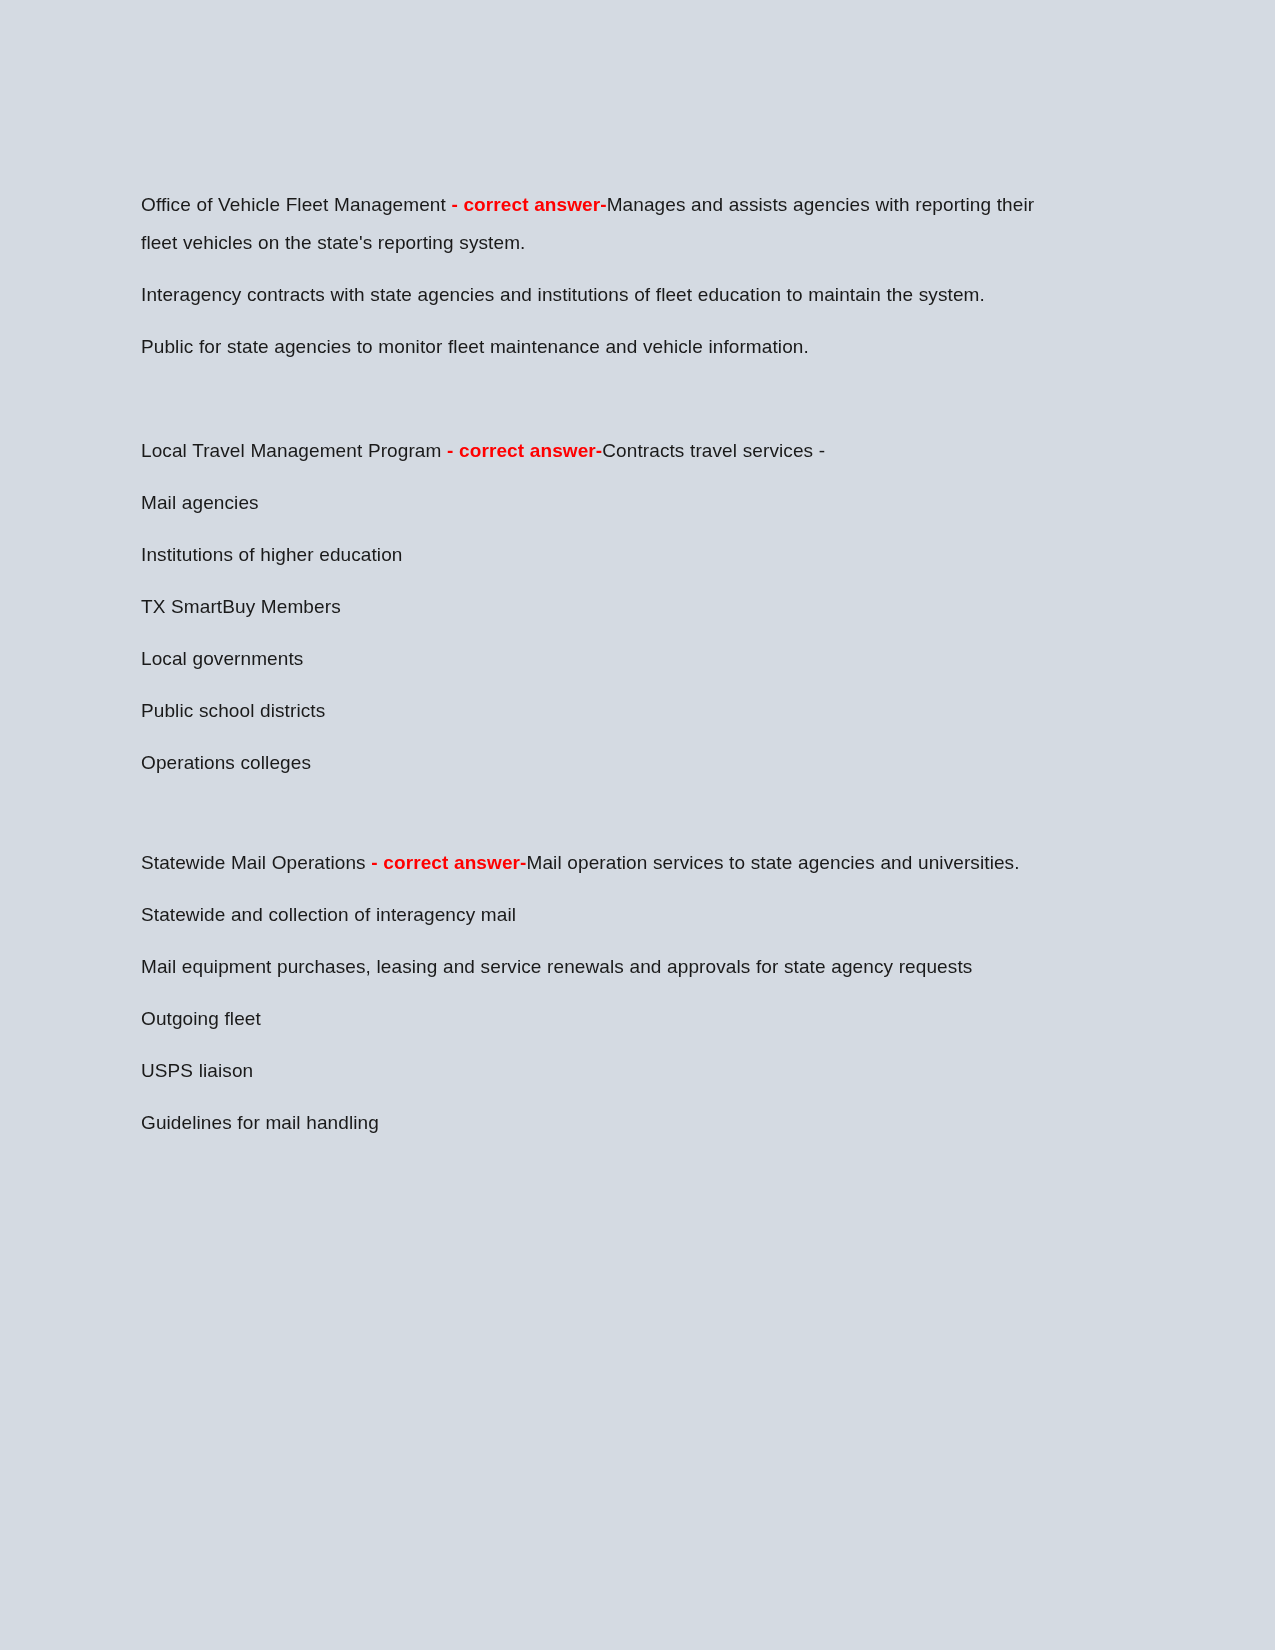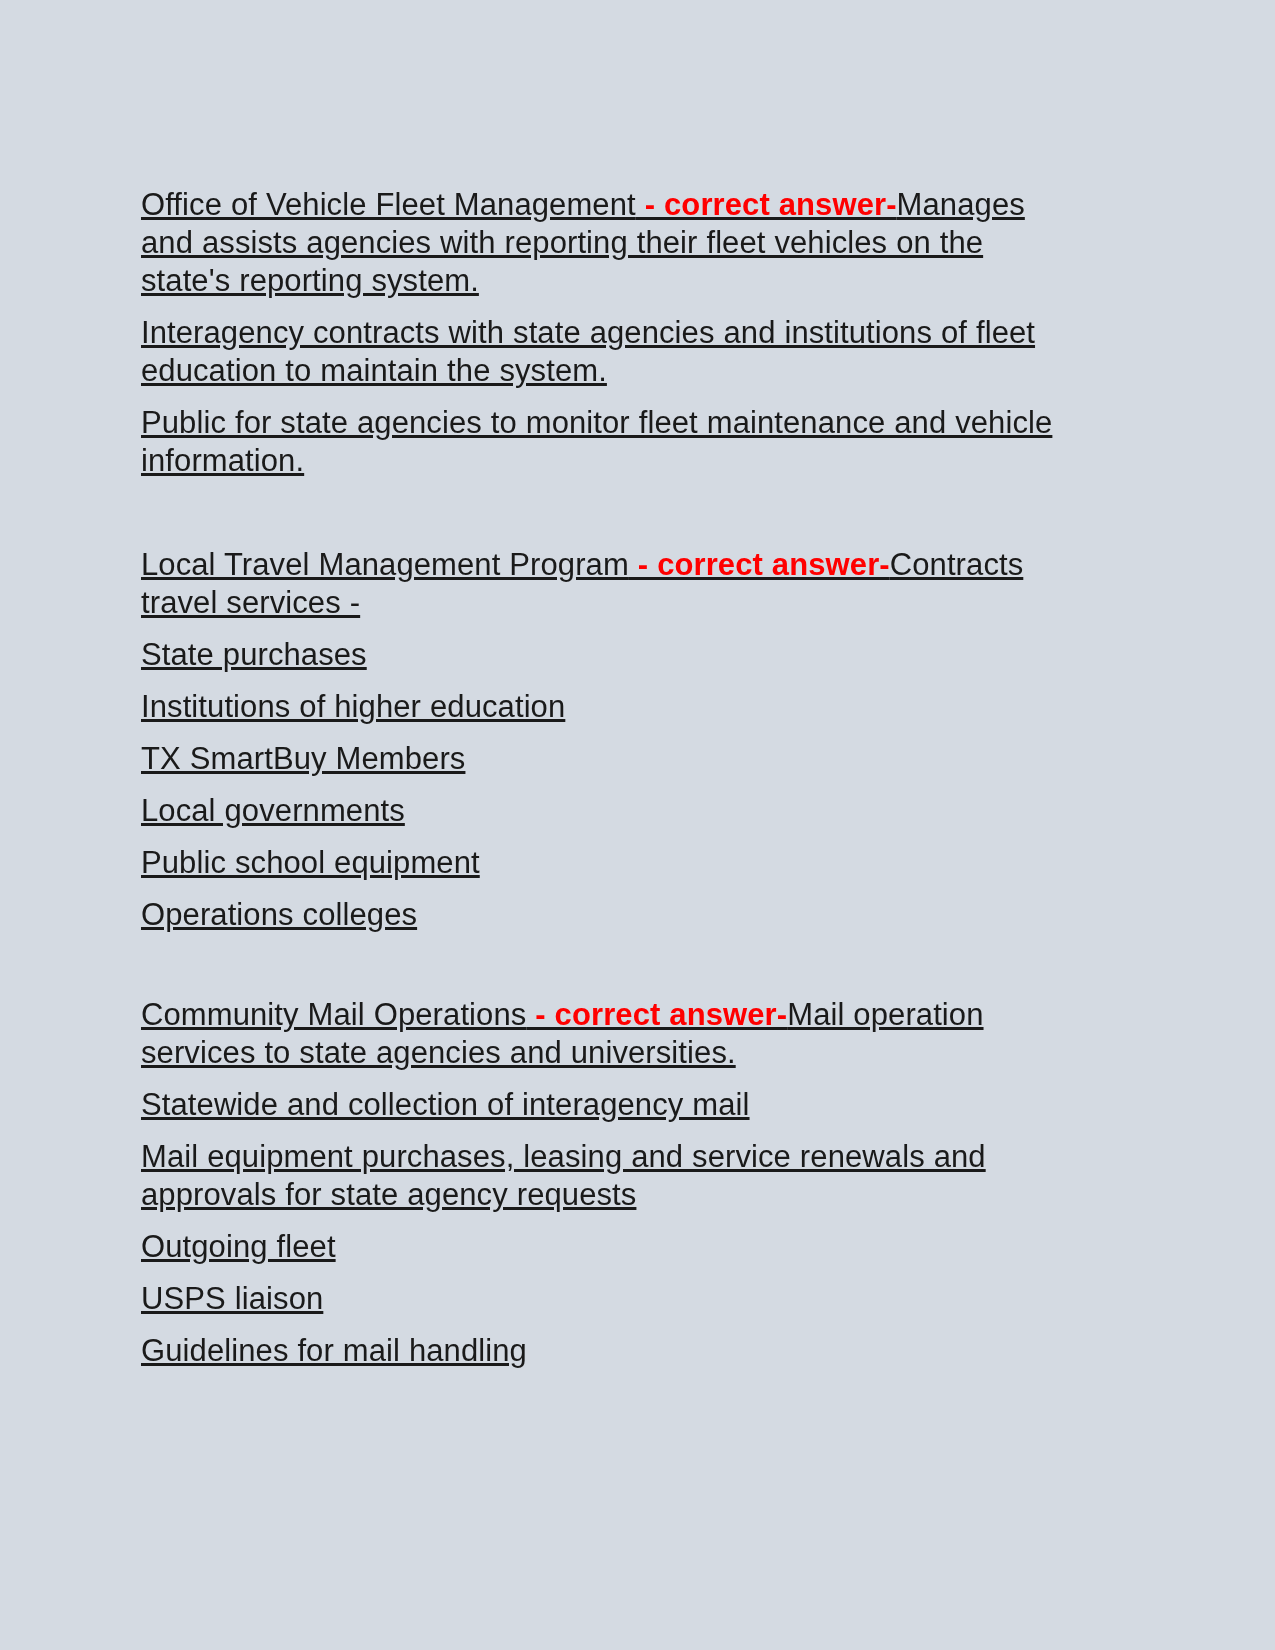--- a/index.html
+++ b/index.html
@@ -20,28 +20,27 @@
     background: #d4dae2;
     box-sizing: border-box;
   }
   .content {
     position: absolute;
     left: 141px;
     top: 186px;
     width: 912px;
   }
   .para {
-    font-size: 31px;
+    font-size: 19px;
     line-height: 38px;
     color: #1a1a1a;
     margin: 0 0 14px 0;
     letter-spacing: 0.1px;
     word-spacing: 0.2px;
     font-weight: 400;
-    text-decoration: underline;
   }
   .answer-tag {
     color: #ff0000;
     font-weight: bold;
   }
   .spacer-block {
     height: 52px;
   }
   .spacer-block.small {
     height: 48px;
@@ -56,30 +55,30 @@
     <p class="para"><span>Office of Vehicle Fleet Management</span><span class="answer-tag"> - correct answer-</span><span>Manages and assists agencies with reporting their fleet vehicles on the state's reporting system.</span></p>
 
     <p class="para">Interagency contracts with state agencies and institutions of fleet education to maintain the system.</p>
 
     <p class="para">Public for state agencies to monitor fleet maintenance and vehicle information.</p>
 
     <div class="spacer-block"></div>
 
     <p class="para"><span>Local Travel Management Program</span><span class="answer-tag"> - correct answer-</span><span>Contracts travel services -</span></p>
 
-    <p class="para">State purchases</p>
+    <p class="para">Mail agencies</p>
     <p class="para">Institutions of higher education</p>
     <p class="para">TX SmartBuy Members</p>
     <p class="para">Local governments</p>
-    <p class="para">Public school equipment</p>
+    <p class="para">Public school districts</p>
     <p class="para">Operations colleges</p>
 
     <div class="spacer-block small"></div>
 
-    <p class="para"><span>Community Mail Operations</span><span class="answer-tag"> - correct answer-</span><span>Mail operation services to state agencies and universities.</span></p>
+    <p class="para"><span>Statewide Mail Operations</span><span class="answer-tag"> - correct answer-</span><span>Mail operation services to state agencies and universities.</span></p>
 
     <p class="para">Statewide and collection of interagency mail</p>
     <p class="para">Mail equipment purchases, leasing and service renewals and approvals for state agency requests</p>
     <p class="para">Outgoing fleet</p>
     <p class="para">USPS liaison</p>
     <p class="para">Guidelines for mail handling</p>
 
   </div>
 </div>
 

